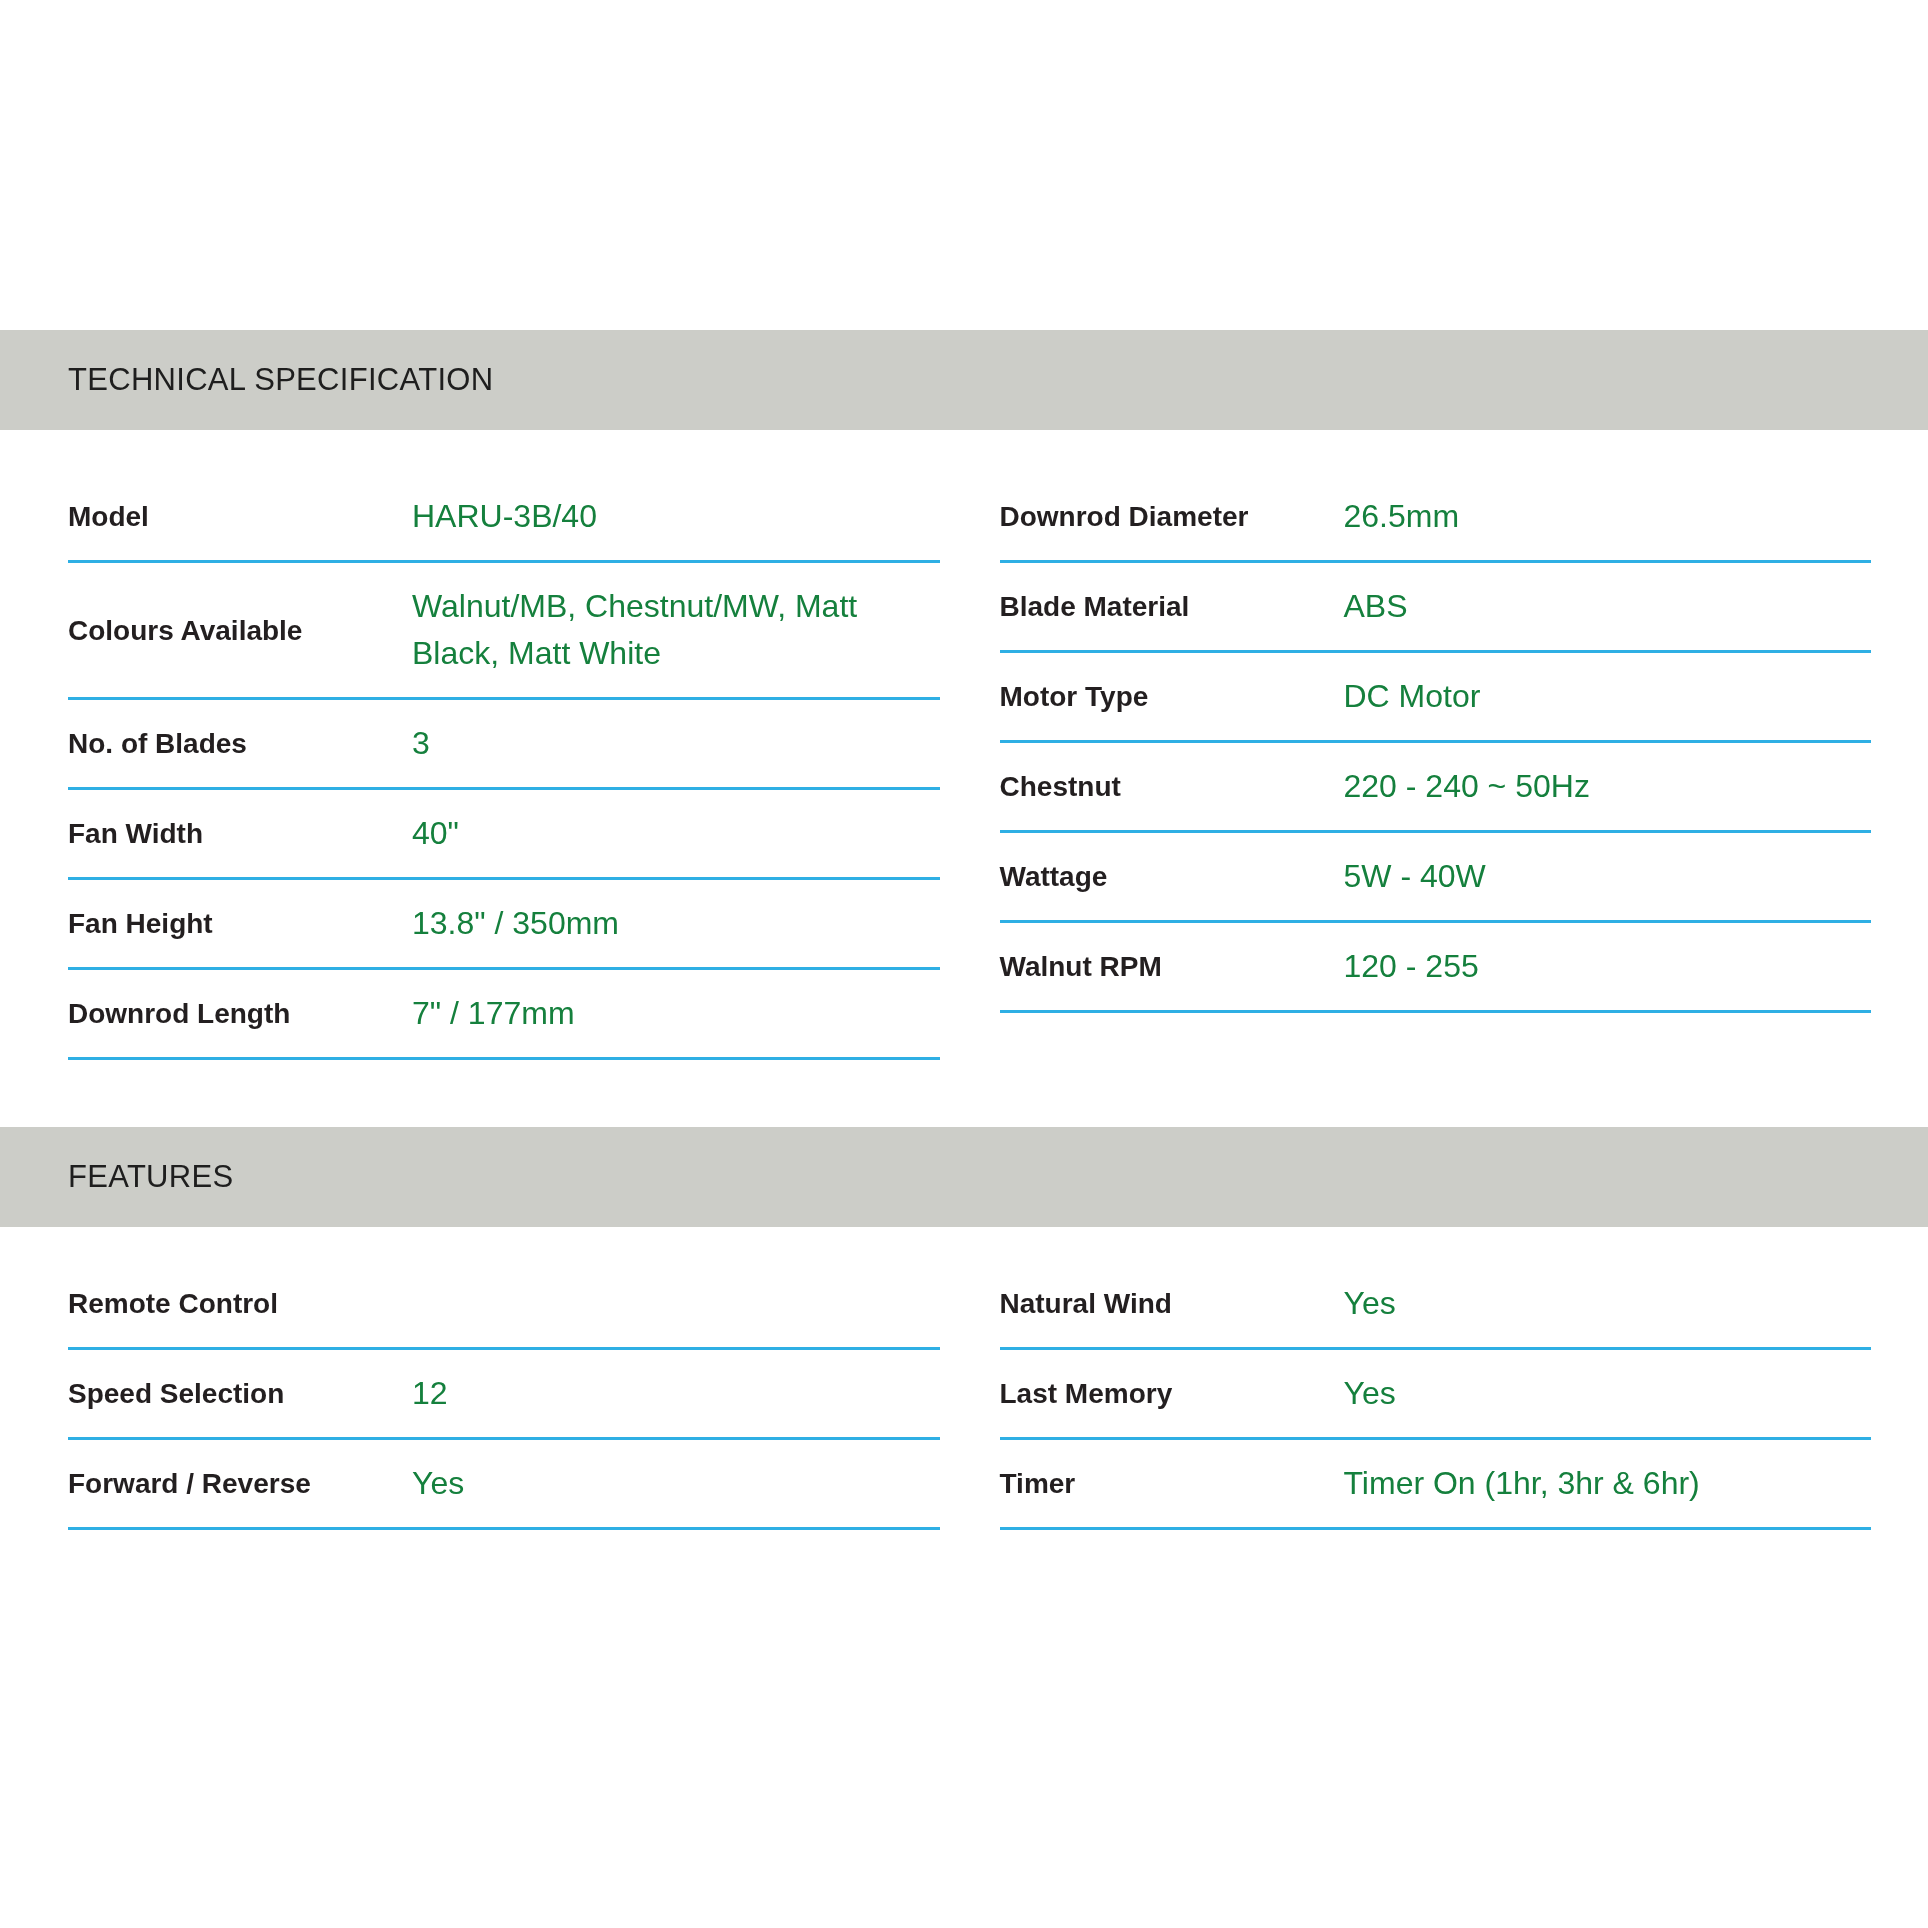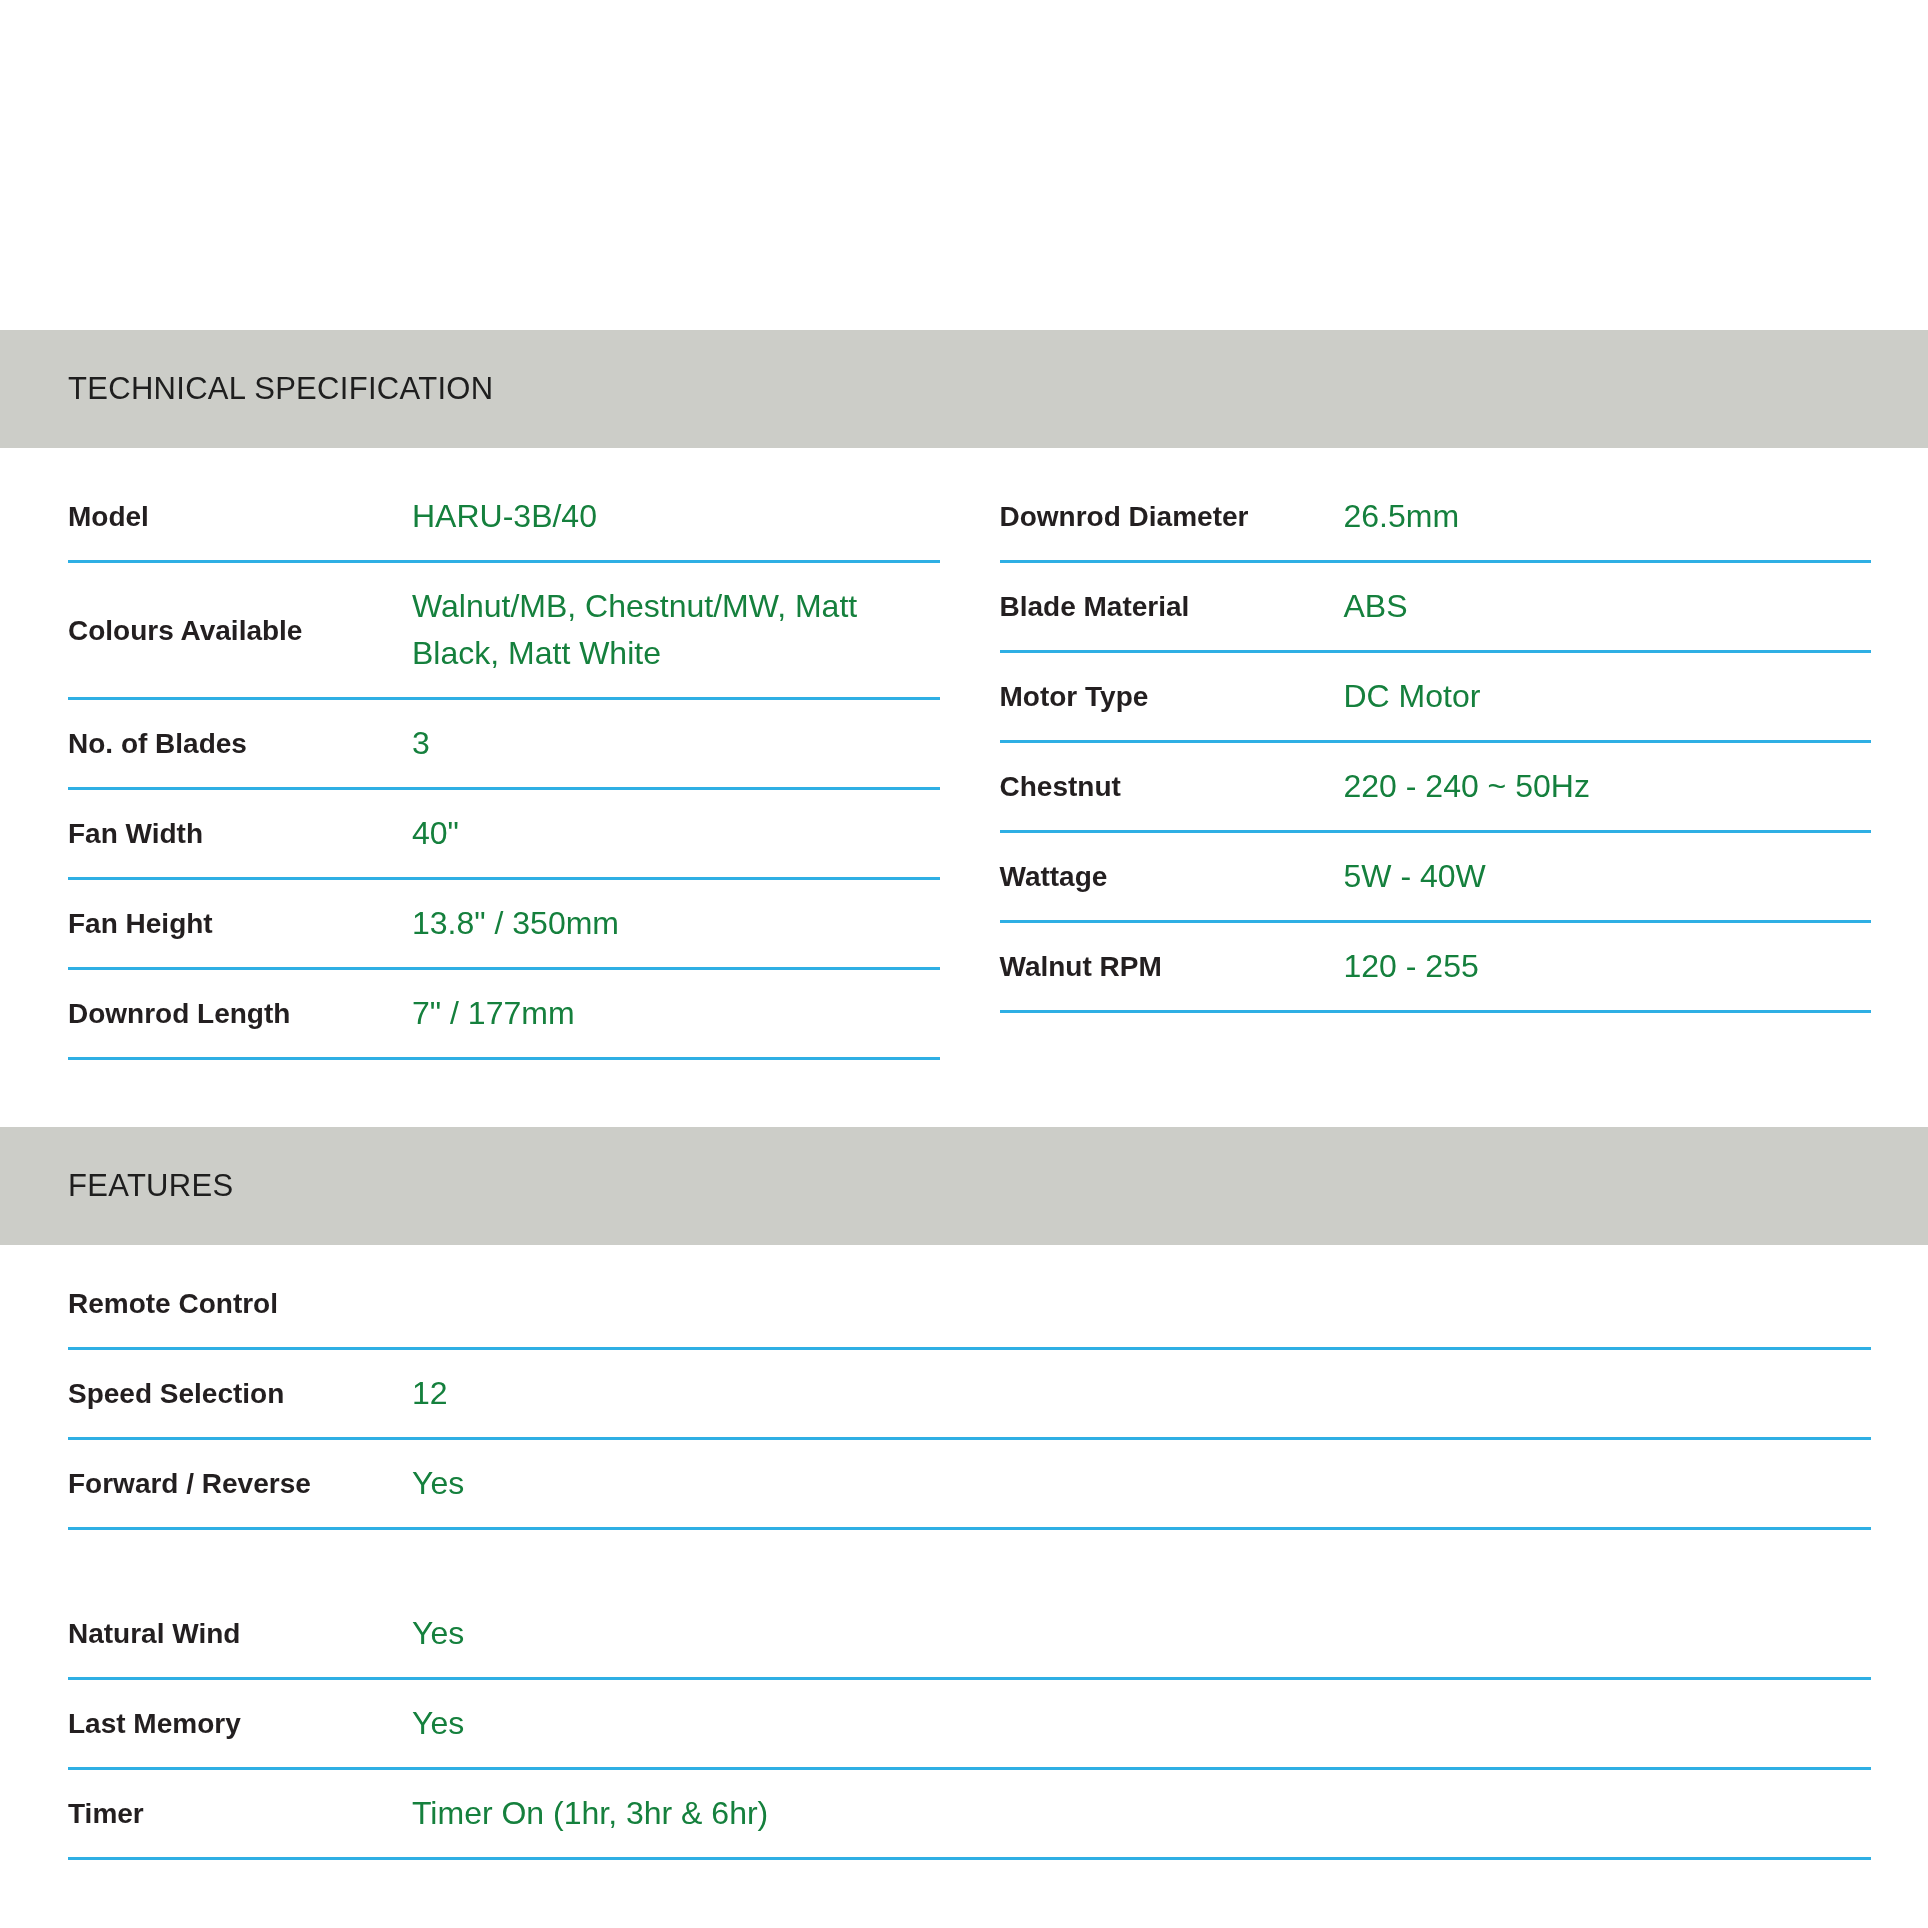--- a/index.html
+++ b/index.html
@@ -9,21 +9,21 @@
     height: 1928px;
     background: #ffffff;
     font-family: "Liberation Sans", "DejaVu Sans", sans-serif;
     color: #231f20;
     overflow: hidden;
   }
   .section-bar {
     position: absolute;
     left: 0;
     right: 0;
-    height: 118px;
+    height: 100px;
     background: #cccdc8;
     display: flex;
     align-items: center;
     padding-left: 68px;
     box-sizing: border-box;
   }
   .section-bar.bar-tech { top: 330px; }
   .section-bar.bar-features { top: 1127px; }
   .section-title {
     font-size: 31px;
@@ -32,21 +32,21 @@
     letter-spacing: 0.3px;
   }
   .grid {
     position: absolute;
     left: 68px;
     width: 1803px;
     display: flex;
     gap: 60px;
   }
   .grid.grid-tech { top: 447px; padding-top: 26px; }
-  .grid.grid-features { top: 1245px; padding-top: 15px; flex-direction: column; }
+  .grid.grid-features { top: 1245px; padding-top: 15px; }
   .col {
     flex: 1 1 0;
     min-width: 0;
     display: flex;
     flex-direction: column;
   }
   .row {
     display: flex;
     align-items: center;
     padding: 20px 0;

